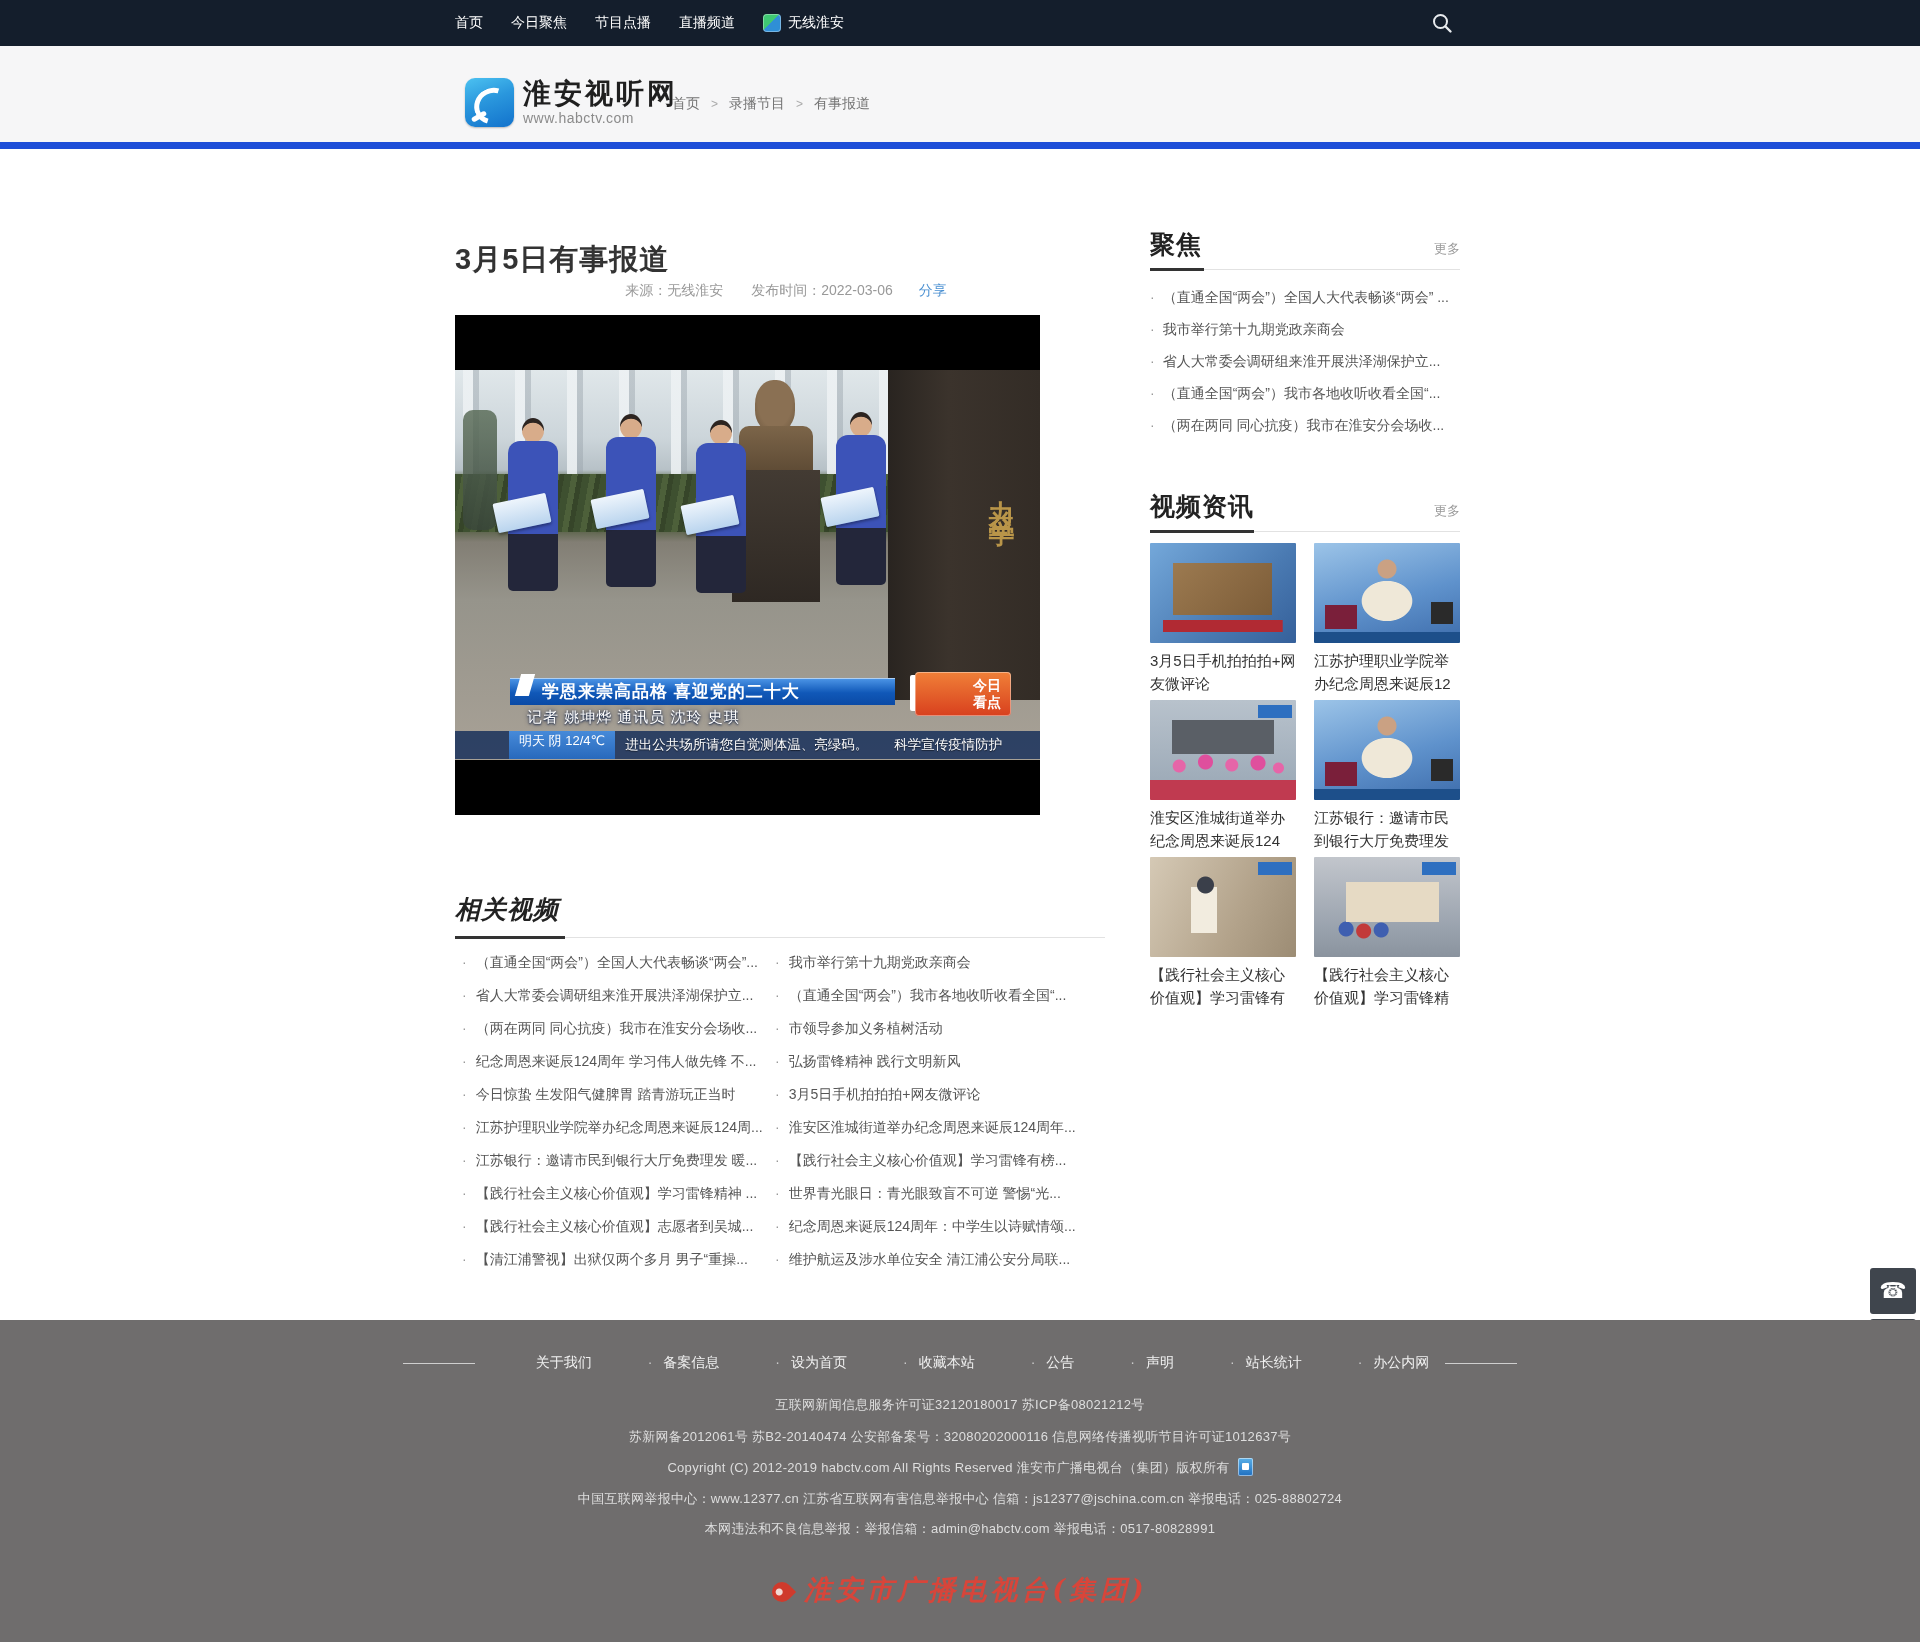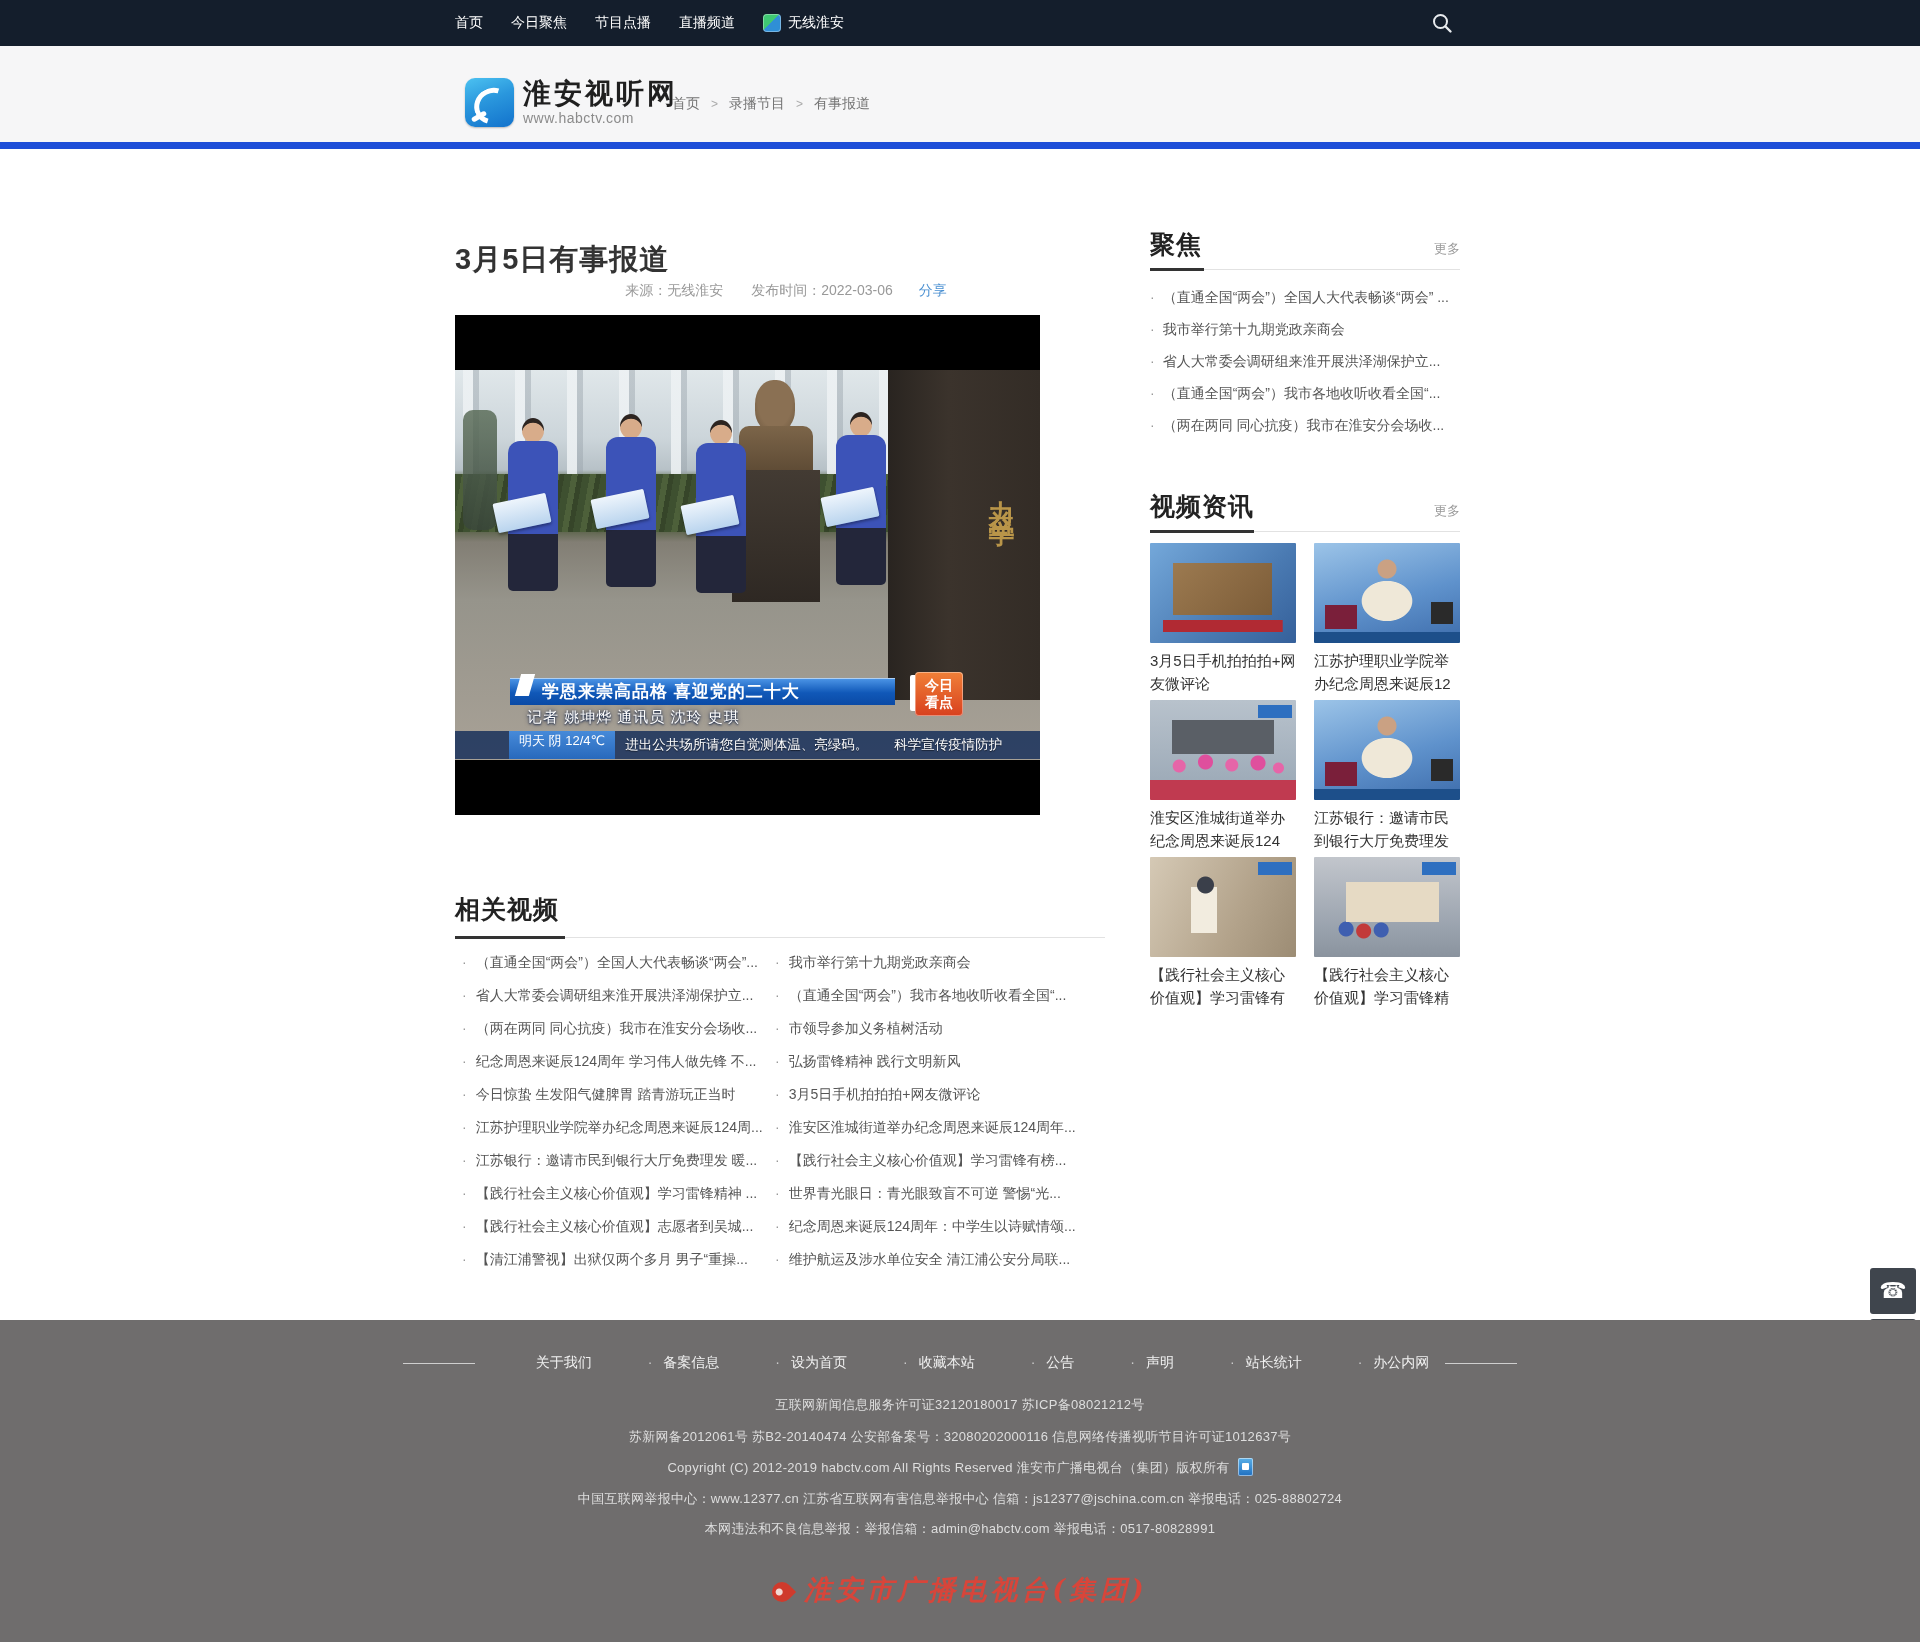--- a/index.html
+++ b/index.html
@@ -75,21 +75,21 @@
     text-shadow:0 1px 2px rgba(0,20,60,.95),0 0 5px rgba(0,20,60,.8);}
   .ticker{position:absolute;left:0;top:416px;width:585px;height:28px;background:rgba(12,38,86,.78);
     display:flex;align-items:center;overflow:hidden;color:#fff;}
   .ticker-weather{flex:none;margin-left:54px;background:linear-gradient(180deg,#4b8fdd,#2364b8);
     padding:0 10px;height:36px;line-height:28px;font-size:13px;white-space:nowrap;}
   .ticker-text{flex:none;font-size:13.5px;margin-left:10px;white-space:nowrap;text-shadow:0 1px 1px rgba(0,0,0,.6);}
   .ticker-right{flex:none;margin-left:26px;font-size:13.5px;white-space:nowrap;text-shadow:0 1px 1px rgba(0,0,0,.6);}
   .badge-today{position:absolute;left:460px;top:357px;width:48px;height:44px;border-radius:4px;
     display:flex;flex-direction:column;align-items:center;justify-content:center;color:#fff;font-size:14px;
     font-weight:bold;line-height:17px;background:linear-gradient(180deg,#f08038,#d8401e);
-    box-shadow:inset 0 0 0 1px rgba(255,255,255,.4);}
+    box-shadow:inset 0 0 0 1px rgba(255,255,255,.4);padding-left:48px;}
   .badge-today::before{content:"";position:absolute;left:-5px;top:3px;width:5px;height:36px;background:#fff;border-radius:2px 0 0 2px;}
 
   
   .sec-title{position:absolute;font-size:25px;font-weight:bold;color:#222;letter-spacing:1px;}
   .more-link{position:absolute;font-size:13px;color:#999;cursor:pointer;}
   .rule{position:absolute;border-top:1px solid #e2e2e2;}
   .rule i{position:absolute;left:0;top:-2px;height:3px;background:#333;display:block;}
 
   
   .rel-col{position:absolute;top:946px;width:315px;}
@@ -241,21 +241,21 @@
       <span class="ticker-weather">明天 阴 12/4℃</span>
       <span class="ticker-text">进出公共场所请您自觉测体温、亮绿码。</span>
       <span class="ticker-right">科学宣传疫情防护</span>
     </div>
     <div class="badge-today">
       <span>今日</span>
       <span>看点</span>
     </div>
   </div>
 
-  <div class="sec-title" style="left:455px;top:893px;">相关视频</div>
+  <div class="sec-title" style="left:455px;top:893px;font-style:italic;">相关视频</div>
   <div class="rule" style="left:455px;top:937px;width:650px;">
       <i style="width:110px;"></i>
     </div>
   <div class="rel-col" style="left:462px;">
     <div class="rel-item">（直通全国“两会”）全国人大代表畅谈“两会”...</div>
     <div class="rel-item">省人大常委会调研组来淮开展洪泽湖保护立...</div>
     <div class="rel-item">（两在两同 同心抗疫）我市在淮安分会场收...</div>
     <div class="rel-item">纪念周恩来诞辰124周年 学习伟人做先锋 不...</div>
     <div class="rel-item">今日惊蛰 生发阳气健脾胃 踏青游玩正当时</div>
     <div class="rel-item">江苏护理职业学院举办纪念周恩来诞辰124周...</div>

